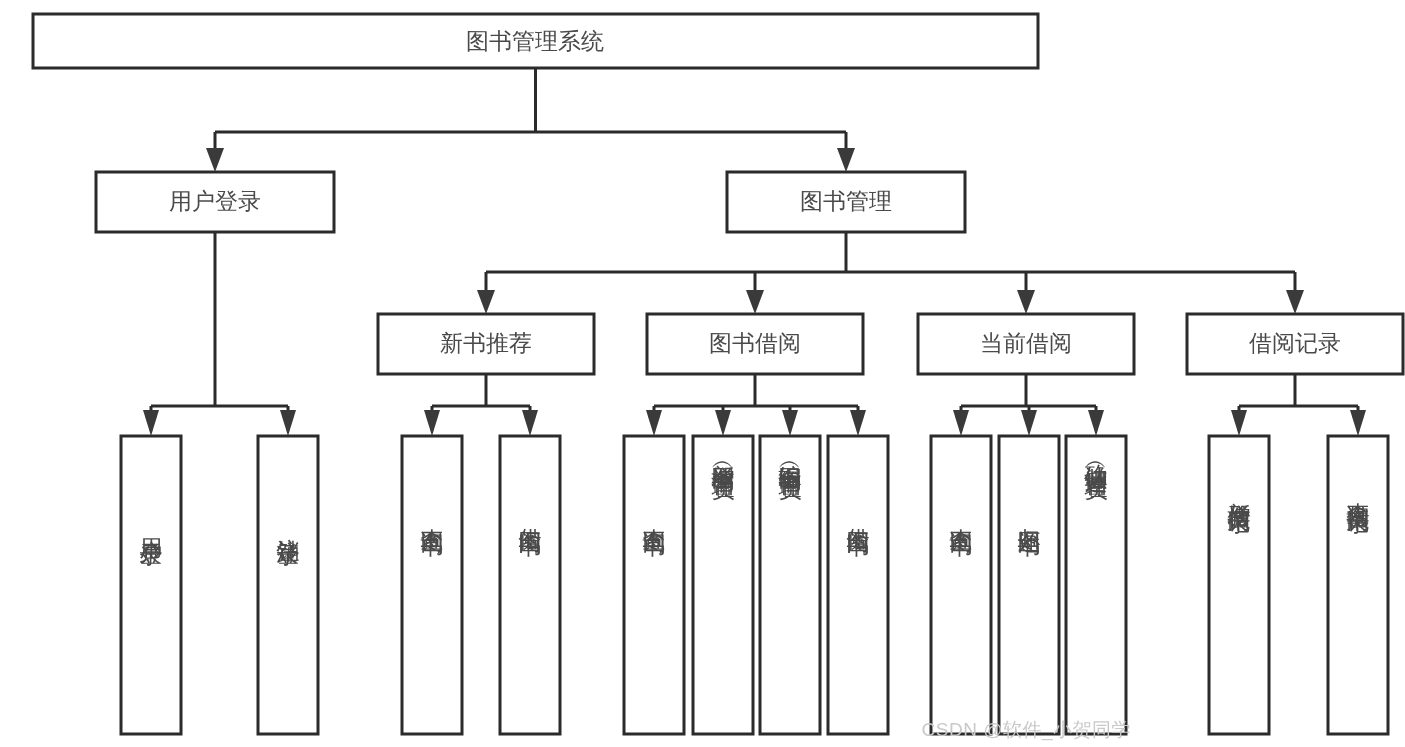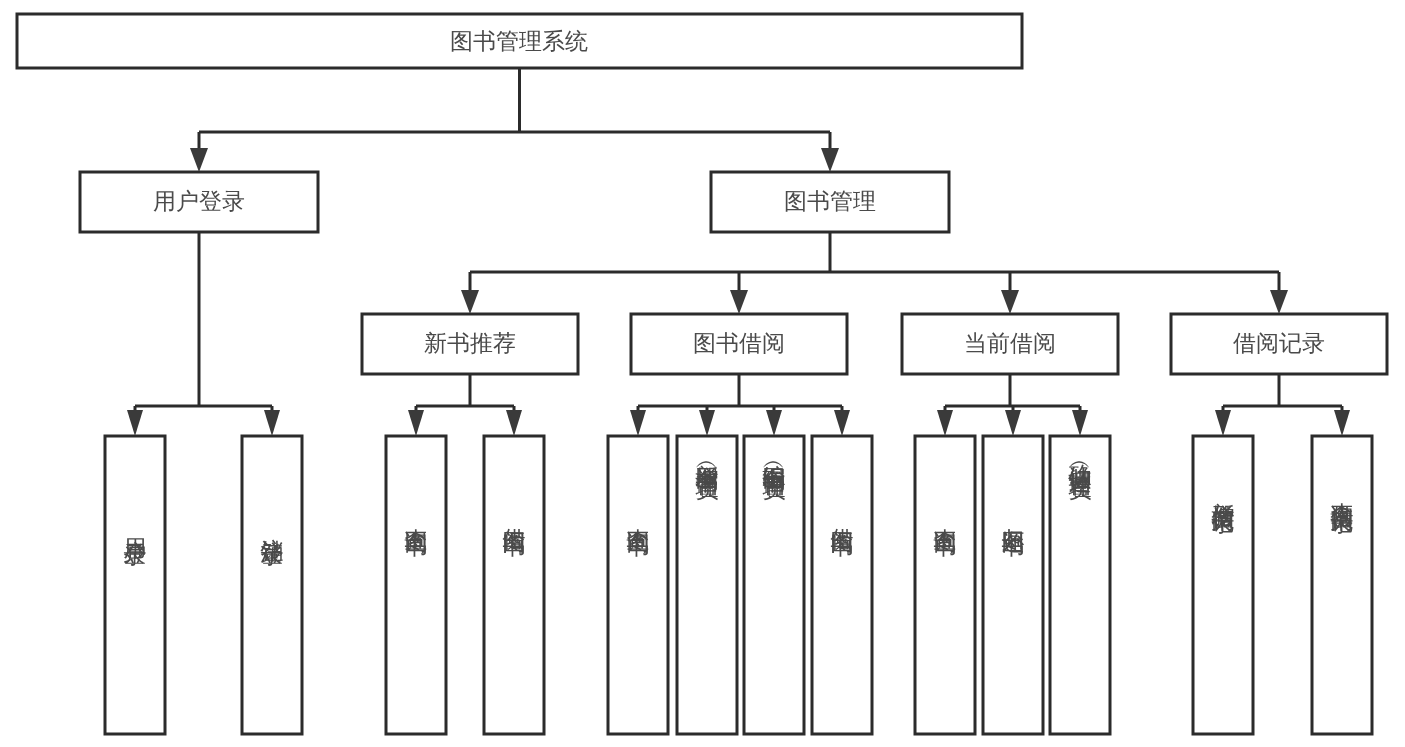--- a/index.html
+++ b/index.html
@@ -9,21 +9,21 @@
   }
   body {
     width: 1405px;
     height: 747px;
     font-family: "Liberation Sans", "DejaVu Sans", sans-serif;
     overflow: hidden;
     position: relative;
   }
   #diagram-root {
     position: absolute;
-    left: 0;
+    left: 16px;
     top: 0;
     width: 1123px;
     height: 747px;
   }
   svg.flow {
     display: block;
     width: 1405px;
     height: 747px;
   }
   .node-rect {
@@ -244,13 +244,14 @@
   <div class="leaf-label-wrap" style="left:1050px; top:436px; width:60px; height:298px;">
     <span class="vtext" style="margin-top:10px;">确认归还（管理员）</span>
   </div>
   <div class="leaf-label-wrap" style="left:1193px; top:436px; width:60px; height:298px;">
     <span class="vtext" style="margin-top:48px;">新增借阅记录</span>
   </div>
   <div class="leaf-label-wrap" style="left:1312px; top:436px; width:60px; height:298px;">
     <span class="vtext" style="margin-top:48px;">查询借阅记录</span>
   </div>
 
+  <div class="watermark">CSDN @软件_小贺同学</div>
 </div>
 
 </body></html>

